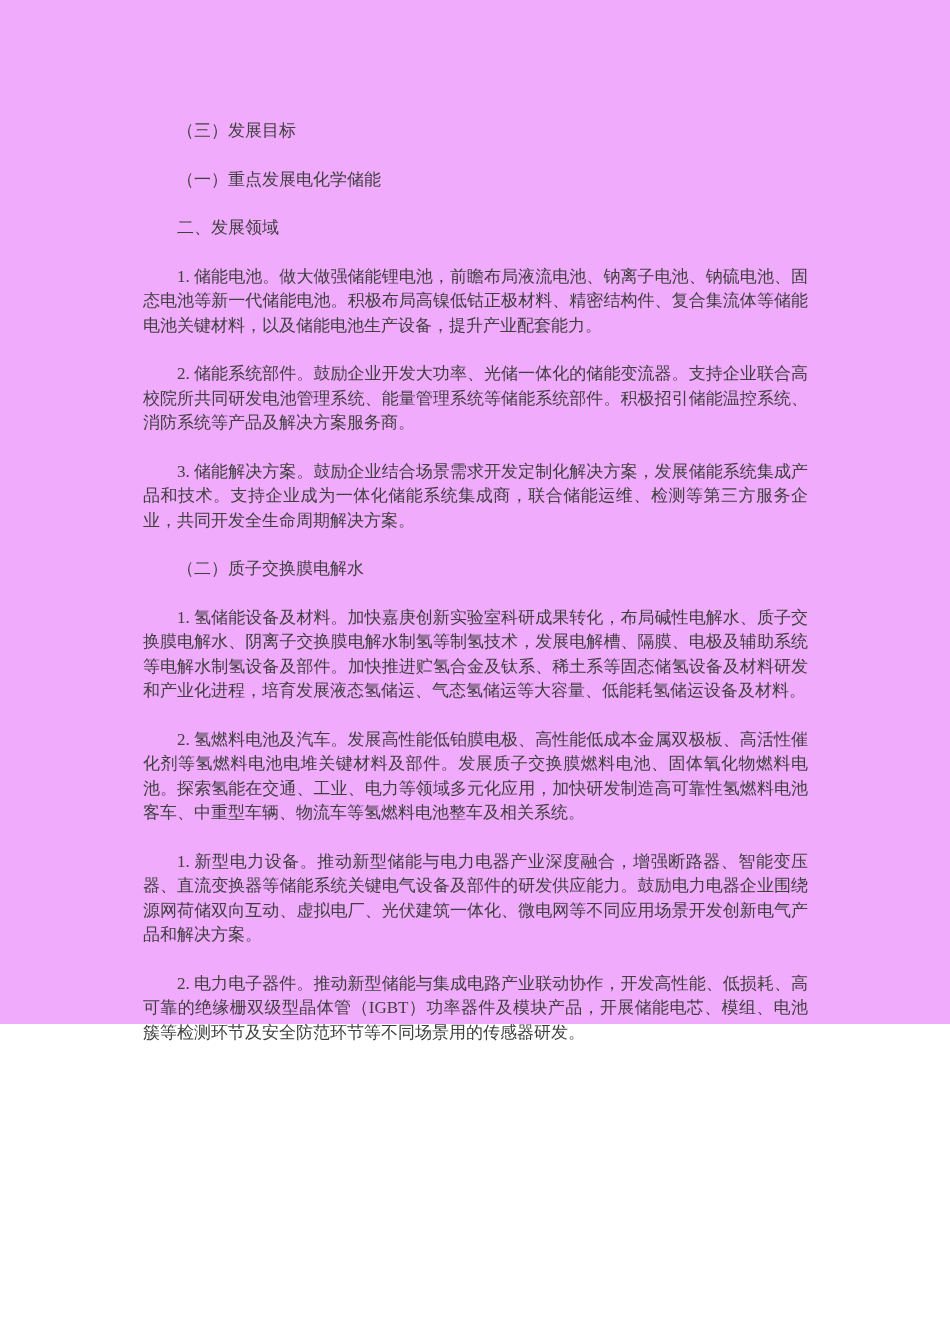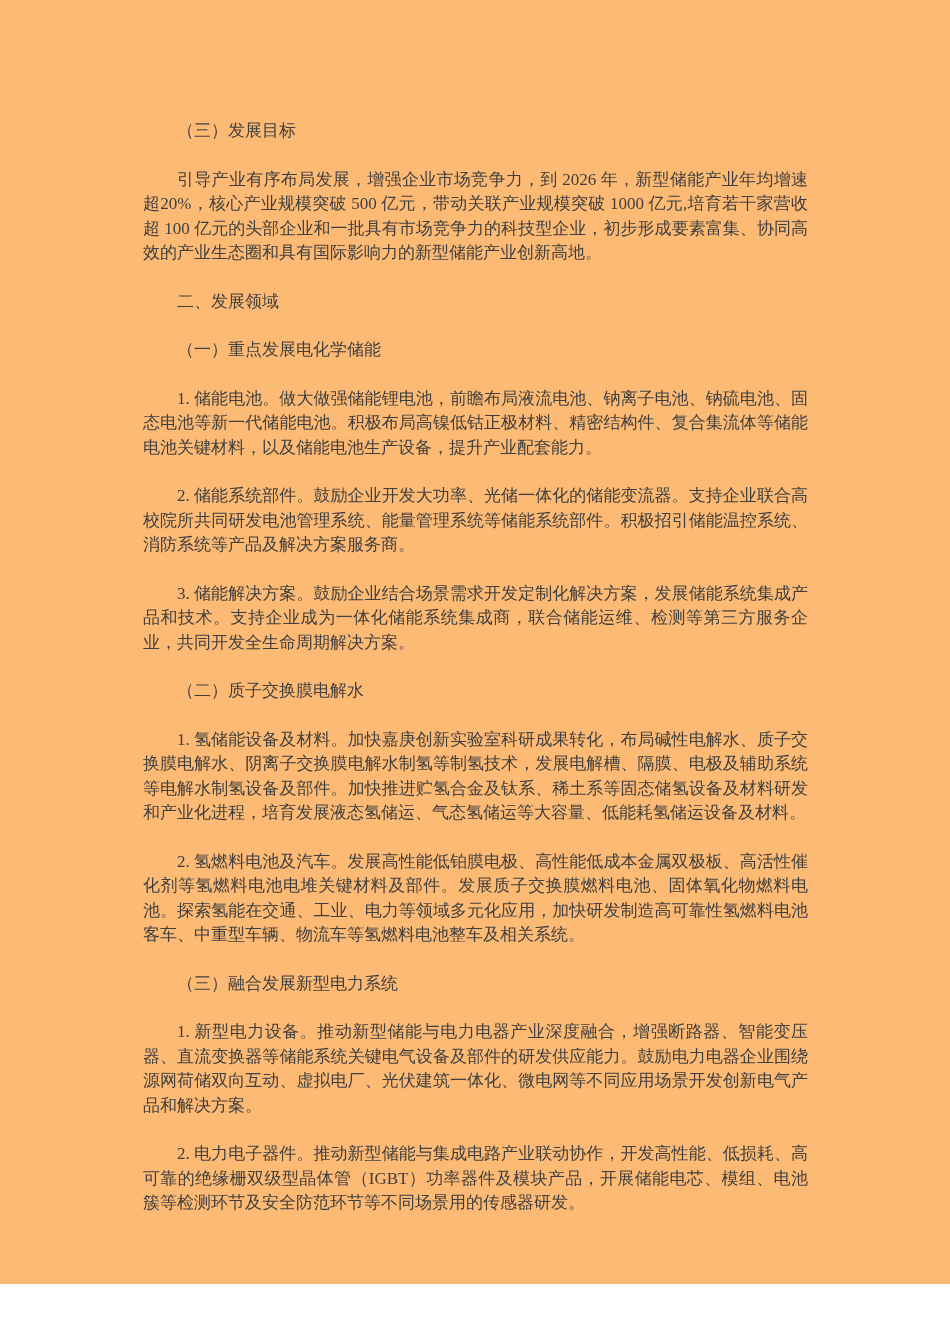--- a/index.html
+++ b/index.html
@@ -7,22 +7,22 @@
     padding: 0;
     background: #ffffff;
   }
   body {
     width: 950px;
     height: 1344px;
     overflow: hidden;
   }
   .page {
     width: 950px;
-    height: 1284px;
-    background: #fdba74;
+    height: 1024px;
+    background: #f0abfc;
     box-sizing: border-box;
   }
   .content {
     box-sizing: border-box;
     padding: 119px 142px 0 143px;
   }
   .block {
     margin: 0 0 24px 0;
     font-family: "Liberation Serif", "DejaVu Serif", serif;
     font-size: 17px;
@@ -35,26 +35,24 @@
   .heading {
     text-align: left;
   }
 </style>
 </head>
 <body>
 
 <div class="page">
   <div class="content" id="content">
       <p class="block heading">（三）发展目标</p>
-      <p class="block paragraph">引导产业有序布局发展，增强企业市场竞争力，到 2026 年，新型储能产业年均增速超20%，核心产业规模突破 500 亿元，带动关联产业规模突破 1000 亿元,培育若干家营收超 100 亿元的头部企业和一批具有市场竞争力的科技型企业，初步形成要素富集、协同高效的产业生态圈和具有国际影响力的新型储能产业创新高地。</p>
+      <p class="block heading">（一）重点发展电化学储能</p>
       <p class="block heading">二、发展领域</p>
-      <p class="block heading">（一）重点发展电化学储能</p>
       <p class="block paragraph">1. 储能电池。做大做强储能锂电池，前瞻布局液流电池、钠离子电池、钠硫电池、固态电池等新一代储能电池。积极布局高镍低钴正极材料、精密结构件、复合集流体等储能电池关键材料，以及储能电池生产设备，提升产业配套能力。</p>
       <p class="block paragraph">2. 储能系统部件。鼓励企业开发大功率、光储一体化的储能变流器。支持企业联合高校院所共同研发电池管理系统、能量管理系统等储能系统部件。积极招引储能温控系统、消防系统等产品及解决方案服务商。</p>
       <p class="block paragraph">3. 储能解决方案。鼓励企业结合场景需求开发定制化解决方案，发展储能系统集成产品和技术。支持企业成为一体化储能系统集成商，联合储能运维、检测等第三方服务企业，共同开发全生命周期解决方案。</p>
       <p class="block heading">（二）质子交换膜电解水</p>
       <p class="block paragraph">1. 氢储能设备及材料。加快嘉庚创新实验室科研成果转化，布局碱性电解水、质子交换膜电解水、阴离子交换膜电解水制氢等制氢技术，发展电解槽、隔膜、电极及辅助系统等电解水制氢设备及部件。加快推进贮氢合金及钛系、稀土系等固态储氢设备及材料研发和产业化进程，培育发展液态氢储运、气态氢储运等大容量、低能耗氢储运设备及材料。</p>
       <p class="block paragraph">2. 氢燃料电池及汽车。发展高性能低铂膜电极、高性能低成本金属双极板、高活性催化剂等氢燃料电池电堆关键材料及部件。发展质子交换膜燃料电池、固体氧化物燃料电池。探索氢能在交通、工业、电力等领域多元化应用，加快研发制造高可靠性氢燃料电池客车、中重型车辆、物流车等氢燃料电池整车及相关系统。</p>
-      <p class="block heading">（三）融合发展新型电力系统</p>
       <p class="block paragraph">1. 新型电力设备。推动新型储能与电力电器产业深度融合，增强断路器、智能变压器、直流变换器等储能系统关键电气设备及部件的研发供应能力。鼓励电力电器企业围绕源网荷储双向互动、虚拟电厂、光伏建筑一体化、微电网等不同应用场景开发创新电气产品和解决方案。</p>
       <p class="block paragraph">2. 电力电子器件。推动新型储能与集成电路产业联动协作，开发高性能、低损耗、高可靠的绝缘栅双级型晶体管（IGBT）功率器件及模块产品，开展储能电芯、模组、电池簇等检测环节及安全防范环节等不同场景用的传感器研发。</p>
     </div>
 </div>
 
 </body></html>

